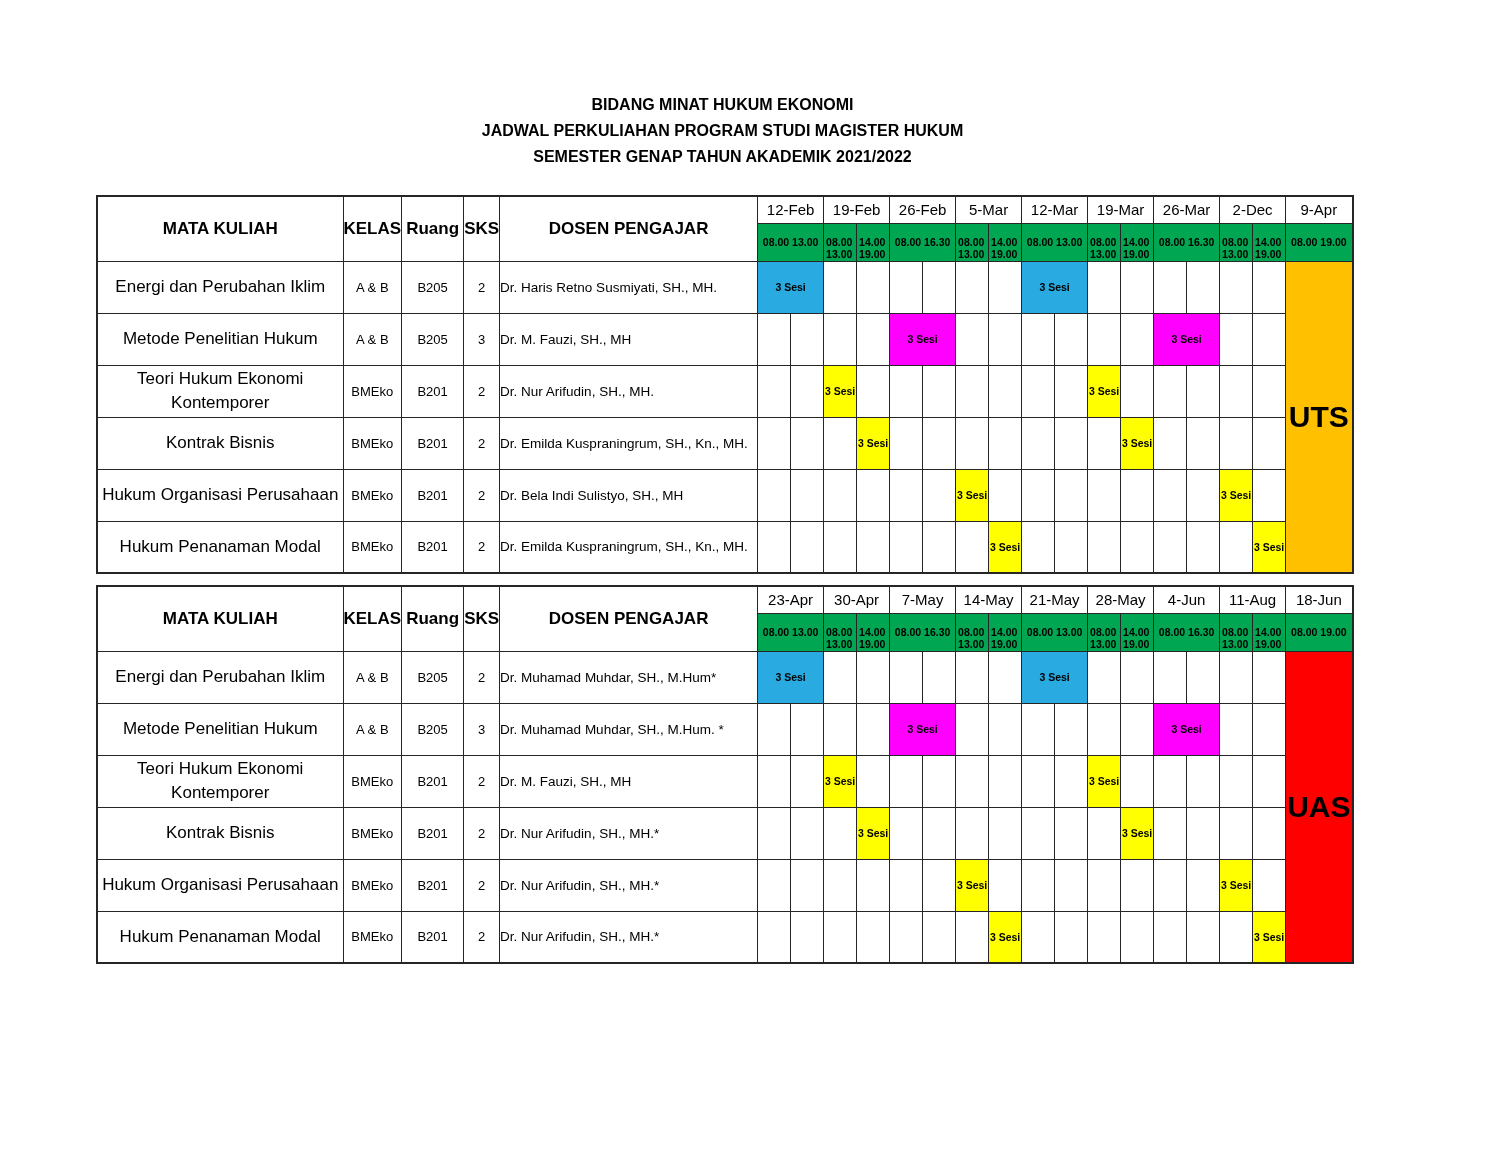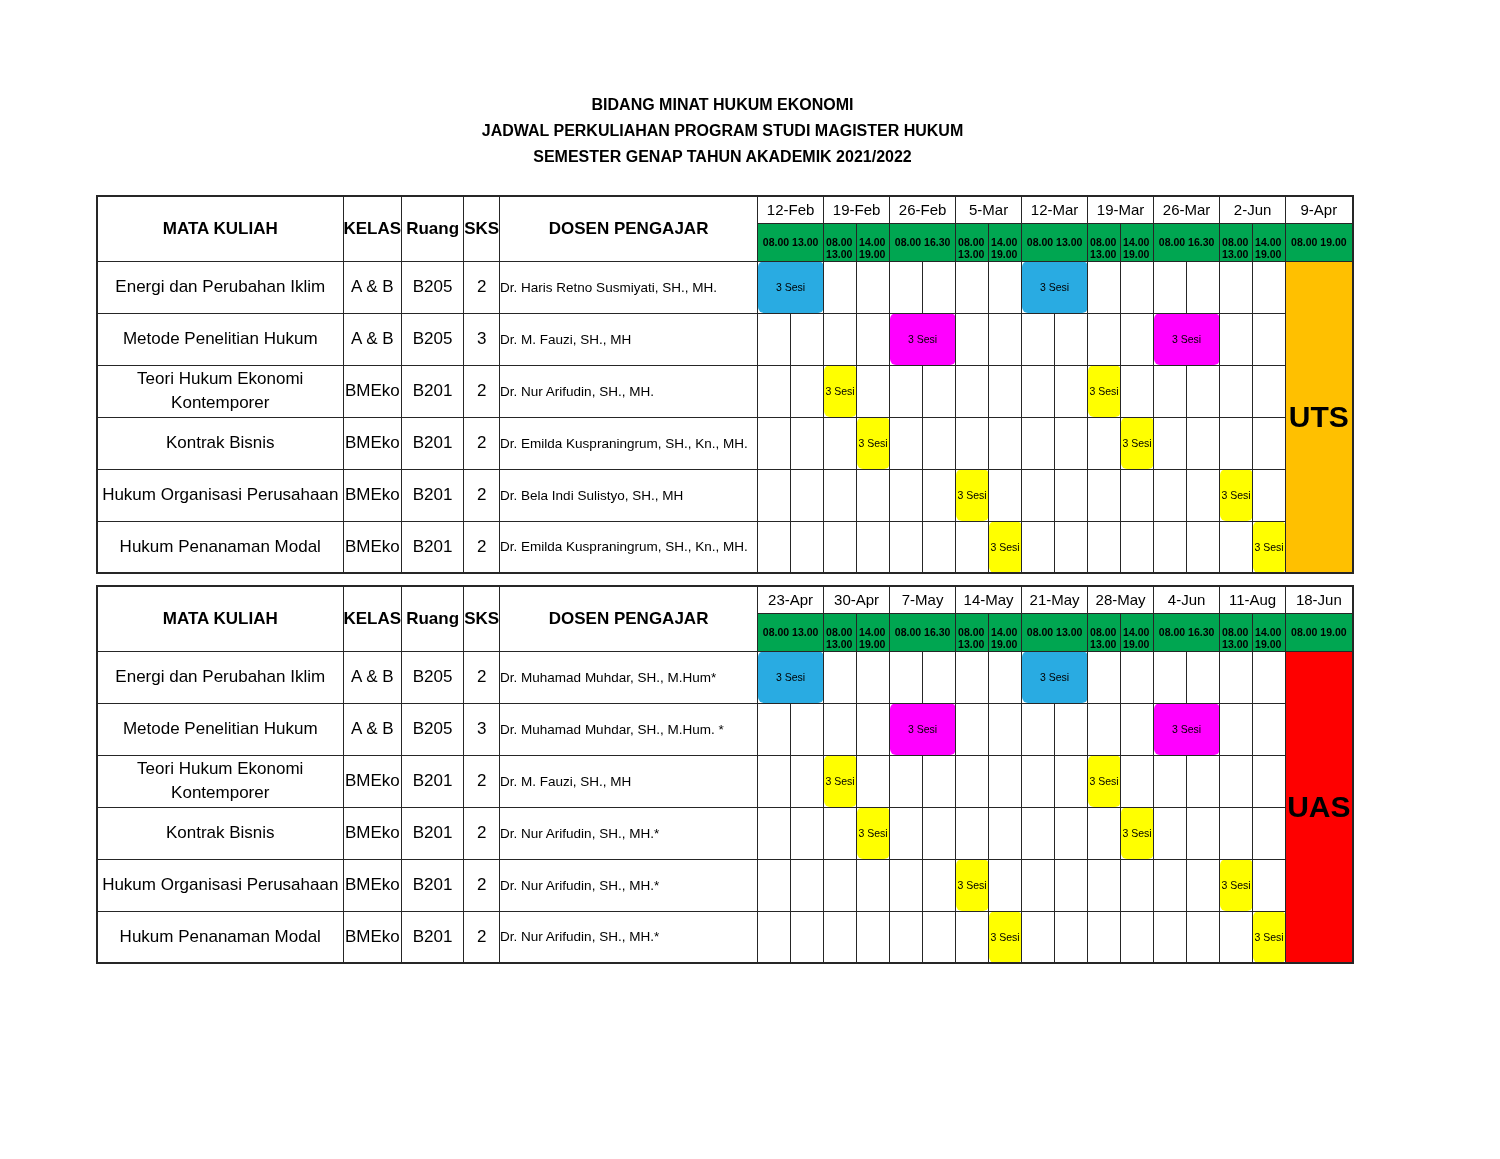--- a/index.html
+++ b/index.html
@@ -22,23 +22,23 @@
   tr.r-date  { height:27px; }
   tr.r-time  { height:38px; }
   tr.r-body  { height:52px; }
   .colhdr { font-size:17px; font-weight:bold; text-align:center; background:#fff; }
   .date   { font-size:15px; font-weight:normal; text-align:center; background:#fff; white-space:nowrap; }
   .time-m { font-size:10.5px; font-weight:bold; text-align:center; white-space:nowrap; }
   .time-s { font-size:10.5px; font-weight:bold; }
   .ts { display:flex; flex-direction:column; justify-content:space-between;
         height:17px; padding:2px 0 2px 2px; text-align:left; }
   .course { font-size:17px; text-align:center; line-height:24px; }
-  .meta   { font-size:17px; text-align:center; }
+  .meta   { font-size:13px; text-align:center; }
   .dosen  { font-size:13.5px; text-align:left; padding-left:4px; white-space:nowrap; overflow:hidden; }
-  .sesi   { font-size:10.5px; font-weight:normal; text-align:center; white-space:nowrap;border-radius:6px; }
+  .sesi   { font-size:10.5px; font-weight:bold; text-align:center; white-space:nowrap; }
   .slot   { background:#fff; }
   .exam   { font-size:30px; font-weight:bold; text-align:center;margin-left:40px; }
 </style>
 </head>
 <body>
 
 <div class="sheet">
 
   <div class="title-block">
     <div>BIDANG MINAT HUKUM EKONOMI</div>
@@ -78,21 +78,21 @@
       <th class="colhdr" rowspan="2">Ruang</th>
       <th class="colhdr" rowspan="2">SKS</th>
       <th class="colhdr" rowspan="2">DOSEN PENGAJAR</th>
       <th class="date" colspan="2">12-Feb</th>
       <th class="date" colspan="2">19-Feb</th>
       <th class="date" colspan="2">26-Feb</th>
       <th class="date" colspan="2">5-Mar</th>
       <th class="date" colspan="2">12-Mar</th>
       <th class="date" colspan="2">19-Mar</th>
       <th class="date" colspan="2">26-Mar</th>
-      <th class="date" colspan="2">2-Jun</th>
+      <th class="date" colspan="2">2-Dec</th>
       <th class="date">9-Apr</th>
     </tr>
     <tr class="r-time">
       <td class="time-m" colspan="2" style="background-color: rgb(0, 166, 81);">08.00 13.00</td>
       <td class="time-s" style="background-color: rgb(0, 166, 81);">
             <div class="ts">
               <span>08.00</span>
               <span>13.00</span>
             </div>
           </td>

